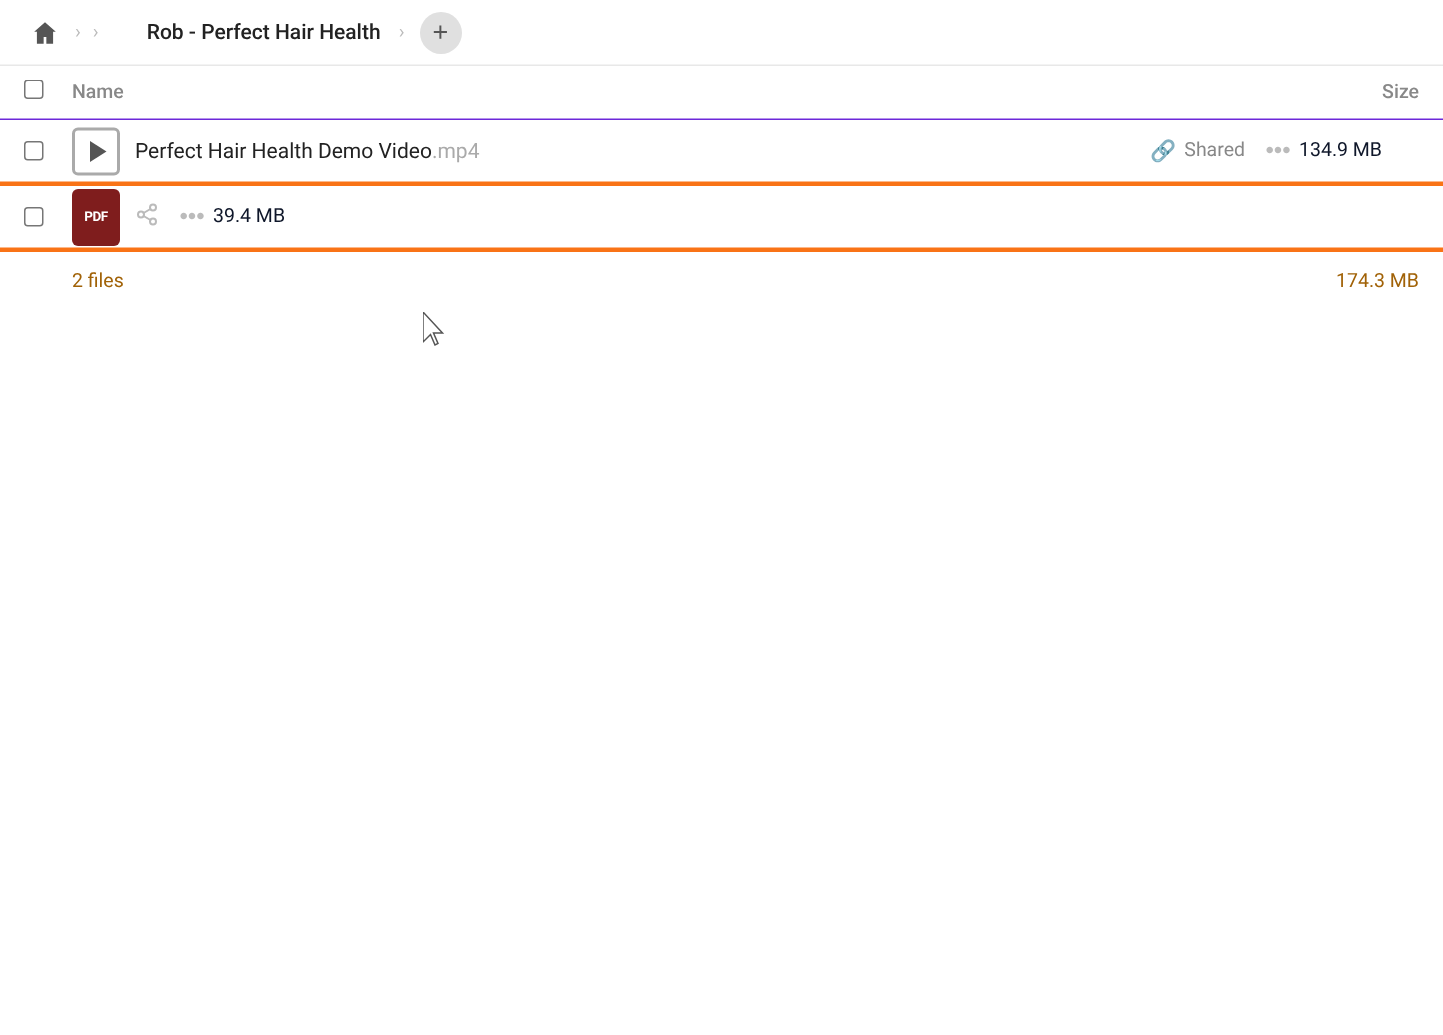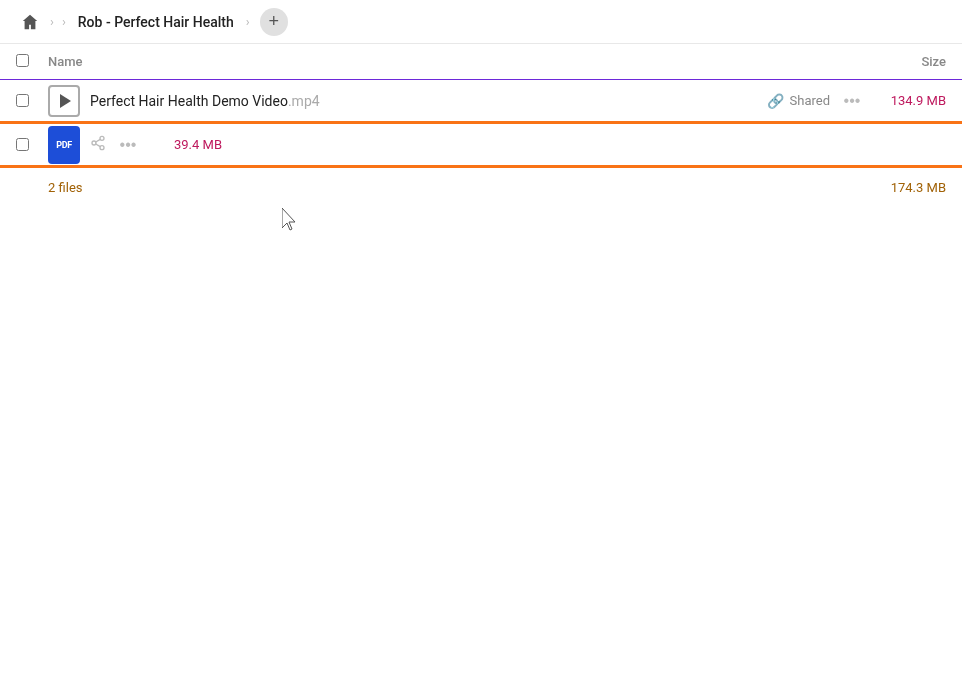--- a/index.html
+++ b/index.html
@@ -46,20 +46,21 @@
       padding: 0 6px;
       cursor: pointer;
       color: #444;
       font-size: 14px;
       border-radius: 4px;
     }
 
     .breadcrumb-item.current {
       font-weight: 500;
       color: #222;
+      margin-left: 20px;
     }
 
     .add-button {
       display: flex;
       align-items: center;
       justify-content: center;
       width: 28px;
       height: 28px;
       border-radius: 50%;
       background: #e0e0e0;
@@ -143,21 +144,21 @@
       border-top: 7px solid transparent;
       border-bottom: 7px solid transparent;
       border-left: 11px solid #555;
       margin-left: 2px;
     }
 
     
     .pdf-icon-wrapper {
       width: 32px;
       height: 38px;
-      background: #1d4ed8;
+      background: #7f1d1d;
       border-radius: 4px;
       display: flex;
       align-items: center;
       justify-content: center;
       color: #fff;
       font-size: 9px;
       font-weight: 700;
       letter-spacing: -0.3px;
     }
 
@@ -210,23 +211,22 @@
       border-radius: 4px;
       cursor: pointer;
       color: #bbb;
       font-size: 16px;
       border: none;
       background: transparent;
     }
 
     .file-size {
       min-width: 80px;
-      text-align: right;
-      font-size: 13px;
-      color: #be185d;
+      font-size: 13px;
+      color: #0f172a;
     }
 
     
     .footer-summary {
       display: flex;
       align-items: center;
       justify-content: space-between;
       padding: 12px 16px 12px 48px;
       color: #a16207;
       font-size: 13px;

